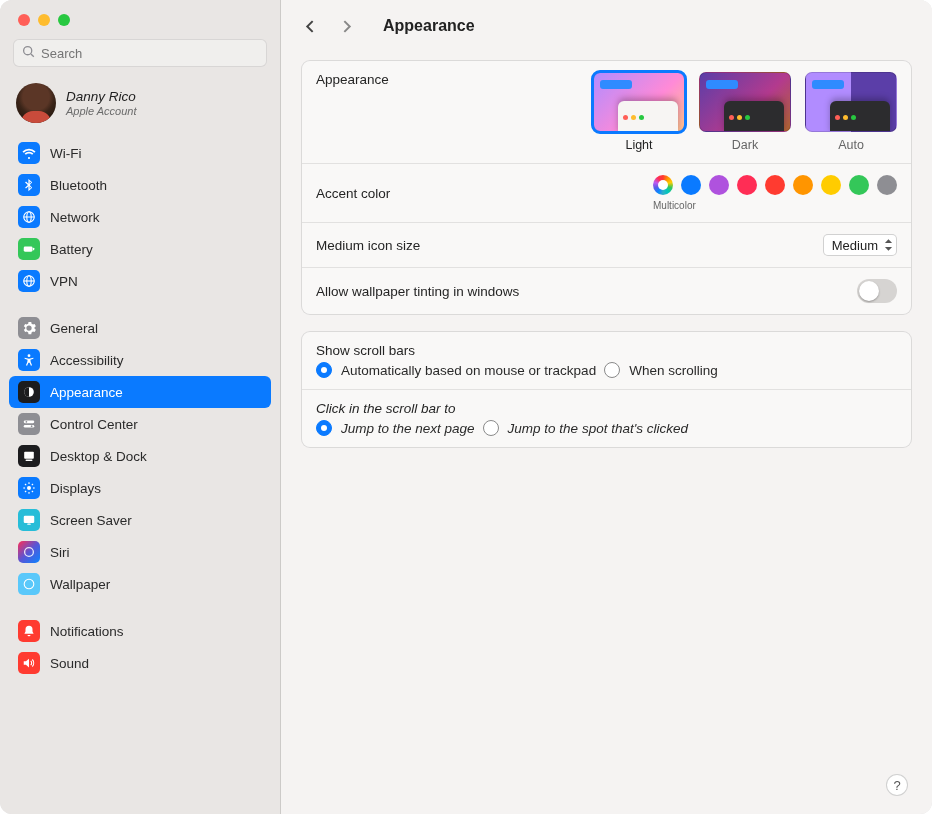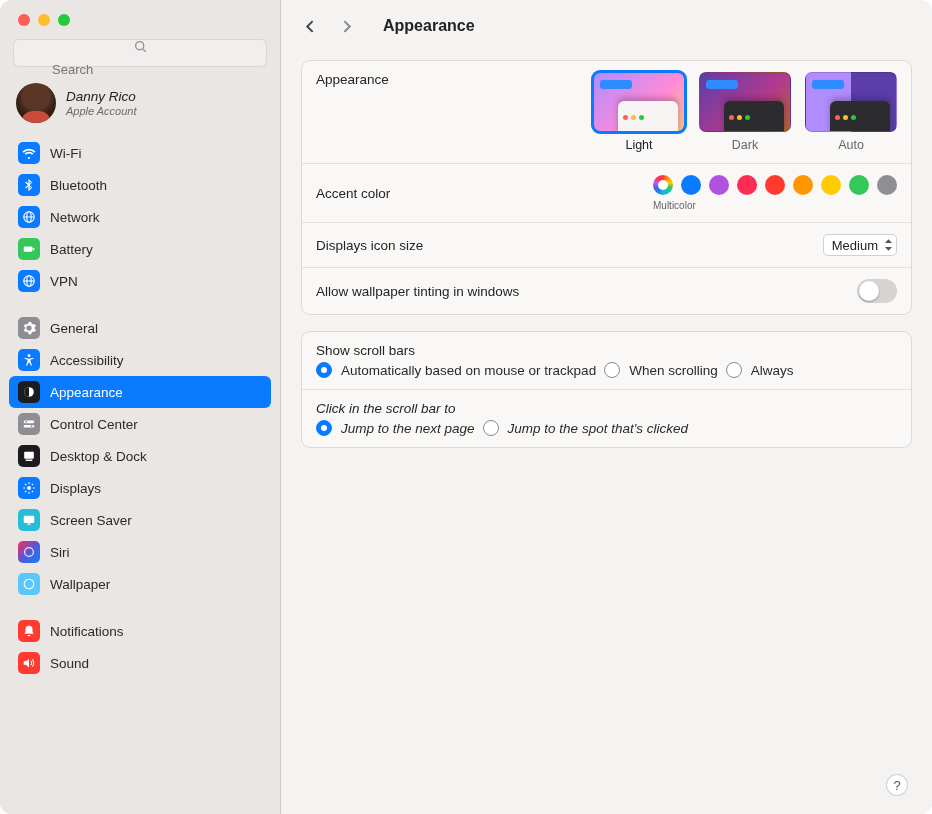--- a/index.html
+++ b/index.html
@@ -47,21 +47,20 @@
       width: 100%;
       height: 28px;
       border-radius: 6px;
       border: 1px solid rgba(0,0,0,.10);
       background: rgba(255,255,255,.35);
       display: flex;
       align-items: center;
       padding: 0 8px;
       gap: 6px;
       color: #888;
-      flex-direction: column;
     }
     .search input {
       border: none; outline: none; background: transparent;
       font-size: 13px; color: #222; flex:1;
     }
     .account {
       display:flex; align-items:center; gap:10px;
       padding: 7px 16px 10px;
       font-style: italic;
     }
@@ -477,21 +476,21 @@
               <span class="sw sw-yellow"></span>
               <span class="sw sw-green"></span>
               <span class="sw sw-gray"></span>
             </div>
             <div class="sw-caption">Multicolor</div>
           </div>
         </div>
 
 
         <div class="row">
-          <div class="row-label">Displays icon size</div>
+          <div class="row-label">Medium icon size</div>
           <div class="select">
             <span>Medium</span>
             <span class="chev">
               <svg viewBox="0 0 10 6" fill="currentColor">
                   <path d="M5 0L9 4H1z"></path>
                 </svg>
               <svg viewBox="0 0 10 6" fill="currentColor">
                   <path d="M5 6L1 2h8z"></path>
                 </svg>
             </span>
@@ -508,24 +507,20 @@
         <div class="row block" style="display:block;">
           <div class="row-label">Show scroll bars</div>
           <div class="radio-group">
             <label class="opt">
               <span class="radio on"></span>
               <span>Automatically based on mouse or trackpad</span>
             </label>
             <label class="opt">
               <span class="radio"></span>
               <span>When scrolling</span>
-            </label>
-            <label class="opt">
-              <span class="radio"></span>
-              <span>Always</span>
             </label>
           </div>
         </div>
         <div class="row block" style="display:block;font-style:italic;">
           <div class="row-label">Click in the scroll bar to</div>
           <div class="radio-group">
             <label class="opt">
               <span class="radio on"></span>
               <span>Jump to the next page</span>
             </label>

